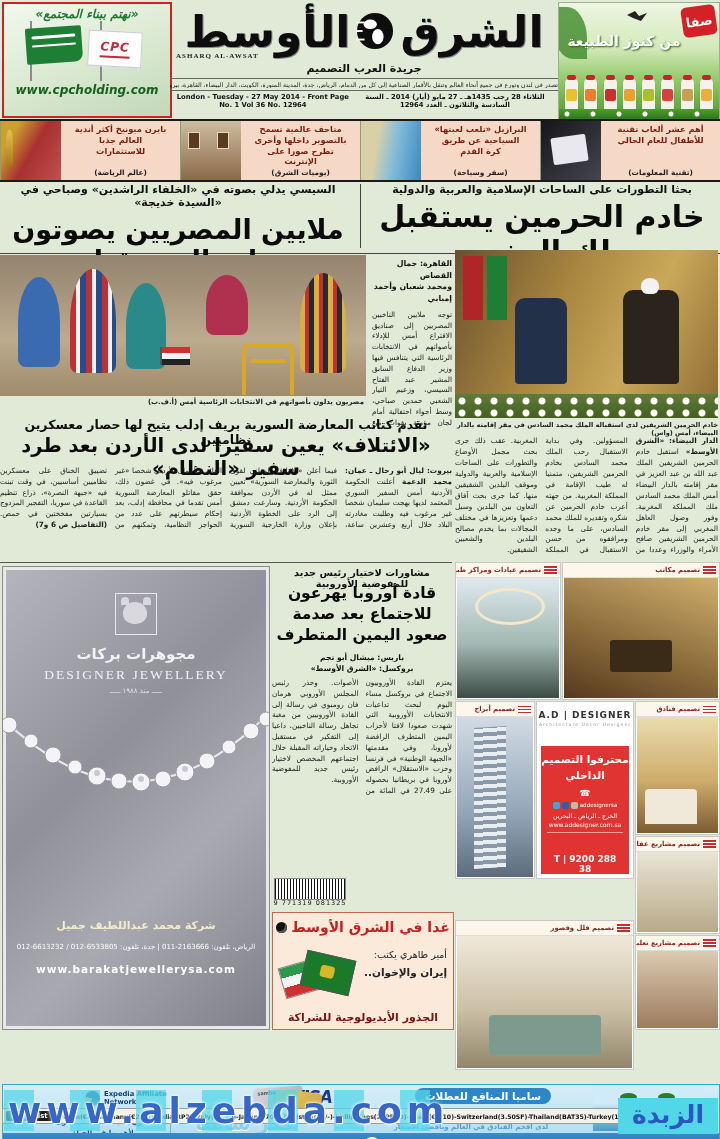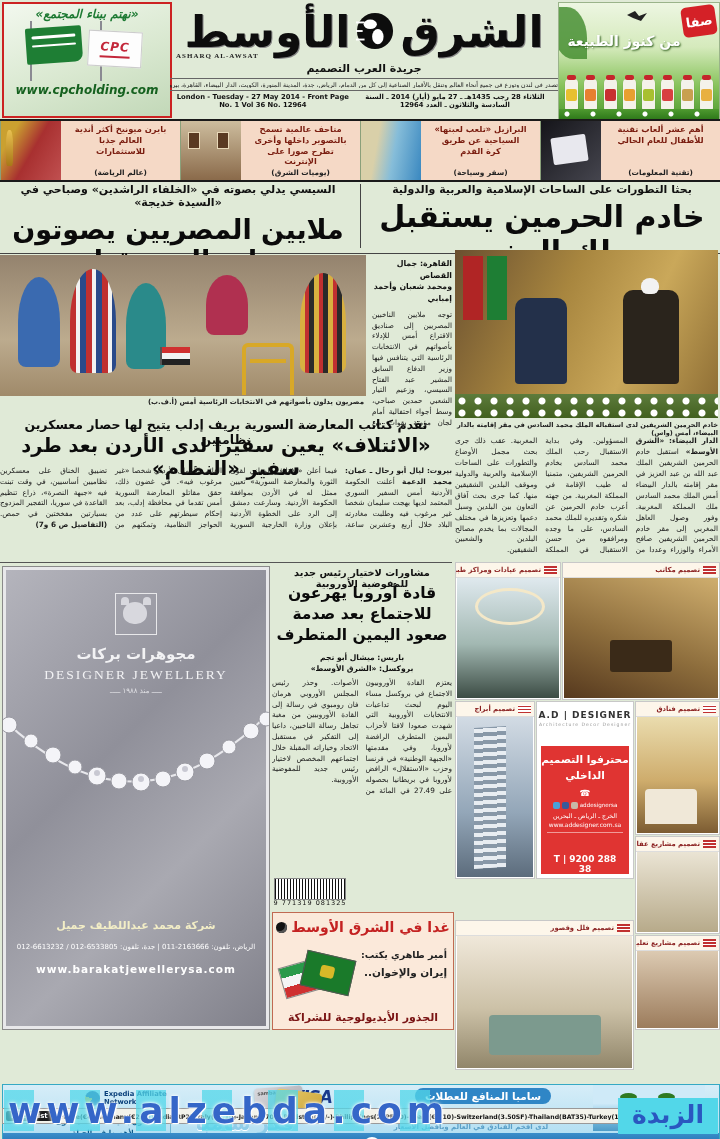--- a/index.html
+++ b/index.html
@@ -106,21 +106,21 @@
   
   .tmrw{left:272px;top:912px;width:180px;height:116px;border:1px solid #c06a52;background:#fbe9da;overflow:hidden;}
   .tm-title{display:flex;direction:rtl;align-items:center;justify-content:center;gap:4px;margin-top:6px;}
   .tm-title b{font-size:14px;font-weight:900;color:#c42222;direction:rtl;}
   .tm-globe{width:11px;height:11px;border-radius:50%;background:#111;box-shadow:inset -2px -2px 0 #555;}
   .tm-flags{position:absolute;left:6px;top:34px;width:70px;height:70px;}
   .fl-iran{position:absolute;left:2px;top:14px;width:48px;height:30px;background:linear-gradient(180deg,#2a9a4a 33%,#f4f4f4 33% 66%,#cf3030 66%);transform:rotate(-16deg);border:1px solid #888;}
   .fl-green{position:absolute;left:24px;top:8px;width:48px;height:34px;background:#1a7a2a;transform:rotate(13deg);border:1px solid #555;}
   .fl-green i{position:absolute;left:16px;top:10px;width:14px;height:12px;background:#d8b828;border-radius:3px;}
   .tm-text{position:absolute;right:6px;top:36px;width:96px;direction:rtl;text-align:right;}
-  .tm-author{font-size:9.5px;font-weight:bold;color:#222;}
+  .tm-author{font-size:9.5px;font-weight:normal;color:#222;}
   .tm-l1{font-size:10.5px;font-weight:bold;color:#222;margin-top:6px;}
   .tm-l2{position:absolute;left:6px;right:6px;bottom:5px;font-size:11px;font-weight:900;color:#7a1414;direction:rtl;text-align:center;}
   
   .tile{position:absolute;background:#fff;border:1px solid #c8c8c8;overflow:hidden;}
   .dt-lbl{height:14px;background:#fdf6ea;display:flex;direction:rtl;align-items:center;gap:3px;padding:0 3px;border-bottom:1px solid #ddd;}
   .dt-flag{width:13px;height:8px;background:repeating-linear-gradient(0deg,#c03030 0 1.5px,#fff 1.5px 3px);flex:none;}
   .dt-lbl span{font-size:6.8px;font-weight:bold;color:#8a1f1f;white-space:nowrap;}
   .dt-img{position:absolute;left:1px;right:1px;bottom:1px;top:15px;}
   .im-clinic{background:linear-gradient(180deg,#dfe9ee 0%,#a2b8b2 55%,#3c4c44 100%);}
   .im-clinic i{position:absolute;left:18%;top:8%;width:62%;height:26%;border:3px solid #f4e8c8;border-radius:50%;}

